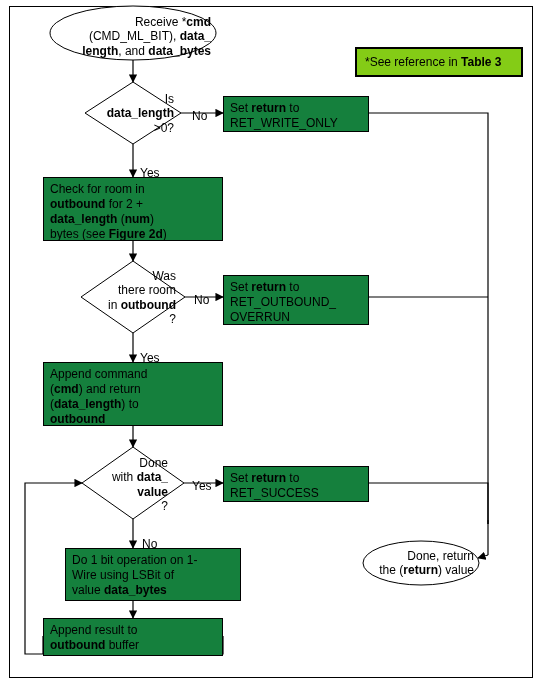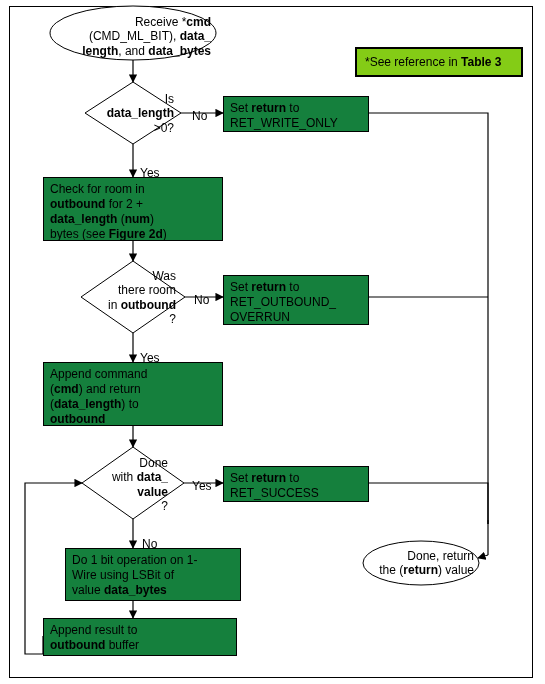--- a/index.html
+++ b/index.html
@@ -186,21 +186,21 @@
   <span>Set </span><b>return</b><span> to</span><br>
   <span>RET_SUCCESS</span>
 </div>
 
 <div class="box" style="left:43px; top:548px; width:176px; height:53px;margin-left:22px;">
   <span>Do 1 bit operation on 1-</span><br>
   <span>Wire using LSBit of</span><br>
   <span>value </span><b>data_bytes</b>
 </div>
 
-<div class="box" style="left:43px; top:618px; width:194px; height:38px;">
+<div class="box" style="left:43px; top:618px; width:180px; height:38px;">
   <span>Append result to</span><br>
   <b>outbound</b><span> buffer</span>
 </div>
 
 <div class="ellipse-text" style="left:370px; top:549px; width:104px;">
   <span>Done, return</span><br>
   <span>the (</span><b>return</b><span>) value</span>
 </div>
 
 </div>

